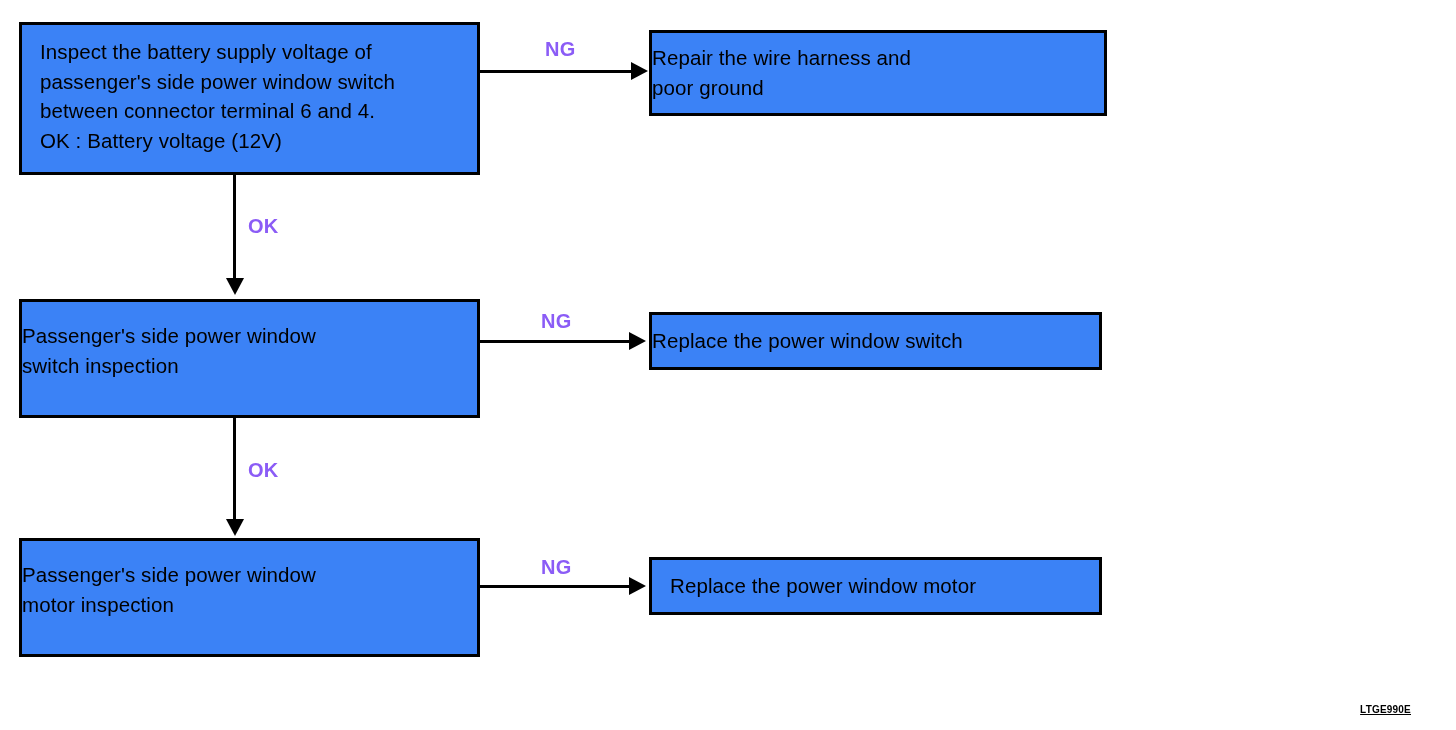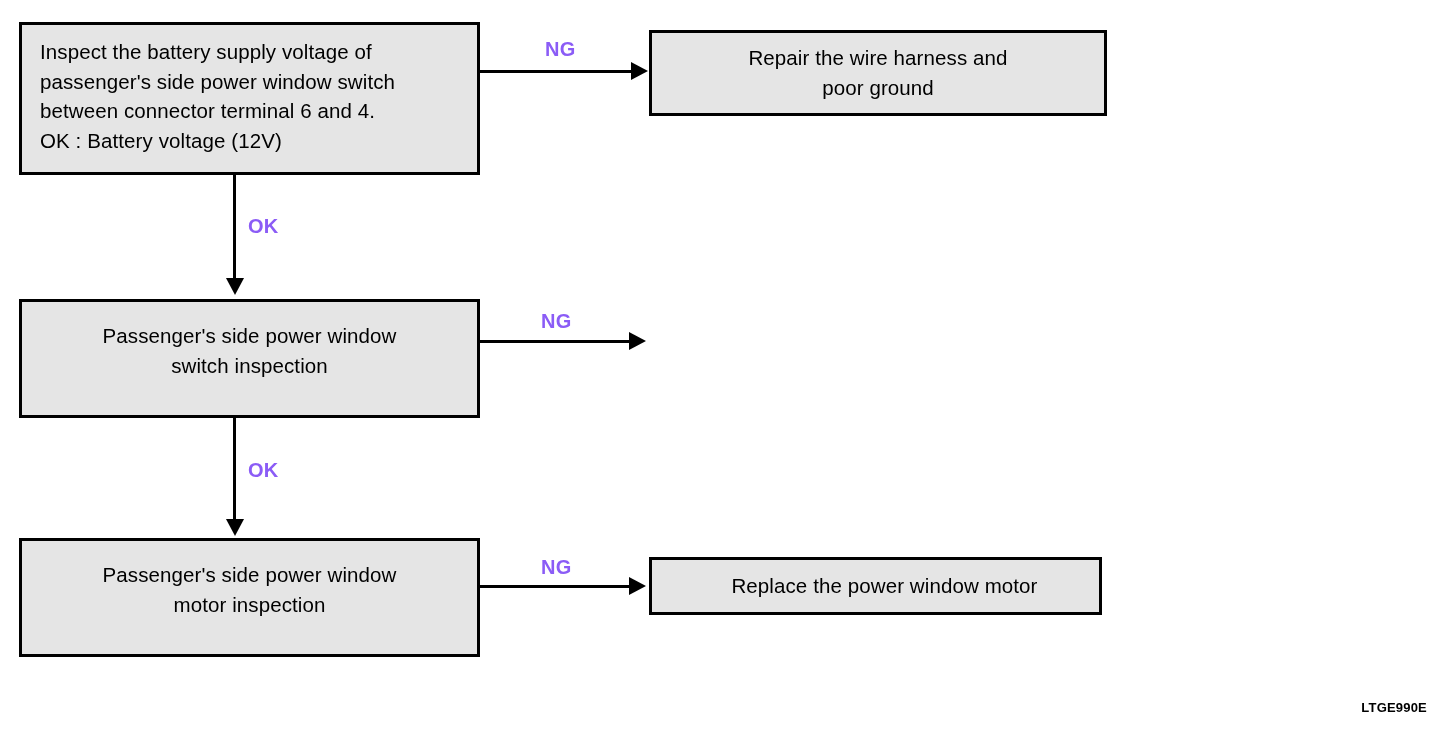--- a/index.html
+++ b/index.html
@@ -16,35 +16,35 @@
     position: relative;
     width: 1456px;
     height: 730px;
     background: #ffffff;
     overflow: hidden;
   }
   .node {
     position: absolute;
     box-sizing: border-box;
     border: 3px solid #000000;
-    background: #e5e5e5;
+    background: #3b82f6;
     display: flex;
     align-items: center;
   }
   .node .node-text {
     display: block;
     width: 100%;
     font-size: 20.5px;
     line-height: 1.45;
     letter-spacing: 0.1px;
     white-space: pre-line;
     color: #000000;
   }
   .node.center .node-text {
-    text-align: center;
+    text-align: left;
   }
   .node.left .node-text {
     text-align: left;
     padding-left: 18px;
   }
   
   #node-inspect-battery-voltage {
     left: 19px;  top: 22px;  width: 461px; height: 153px;
     align-items: flex-start;
   }
@@ -122,26 +122,27 @@
   #conn-ng-3-line { left: 480px; top: 585px; width: 150px; }
   #conn-ng-3-head { left: 629px; top: 577px; }
   
   #conn-ok-1-line { left: 233px; top: 175px; height: 105px; }
   #conn-ok-1-head { left: 226px; top: 278px; }
   #conn-ok-2-line { left: 233px; top: 418px; height: 103px; }
   #conn-ok-2-head { left: 226px; top: 519px; }
   
   #figure-code {
     position: absolute;
-    right: 29px;
+    right: 45px;
     bottom: 15px;
-    font-size: 13px;
+    font-size: 10px;
     font-weight: bold;
     letter-spacing: 0.2px;
     color: #000000;
+    text-decoration: underline;
   }
 </style>
 </head>
 <body>
 
 <div id="canvas">
 
   <div class="node left" id="node-inspect-battery-voltage">
     <span class="node-text">Inspect the battery supply voltage of
 passenger's side power window switch
@@ -152,20 +153,23 @@
   <div class="node center" id="node-repair-harness">
     <span class="node-text">Repair the wire harness and
 poor ground</span>
   </div>
 
   <div class="node center" id="node-switch-inspection">
     <span class="node-text">Passenger's side power window
 switch inspection</span>
   </div>
 
+  <div class="node center" id="node-replace-switch">
+    <span class="node-text">Replace the power window switch</span>
+  </div>
 
   <div class="node center" id="node-motor-inspection">
     <span class="node-text">Passenger's side power window
 motor inspection</span>
   </div>
 
   <div class="node center" id="node-replace-motor">
     <span class="node-text">Replace the power window motor</span>
   </div>
 

